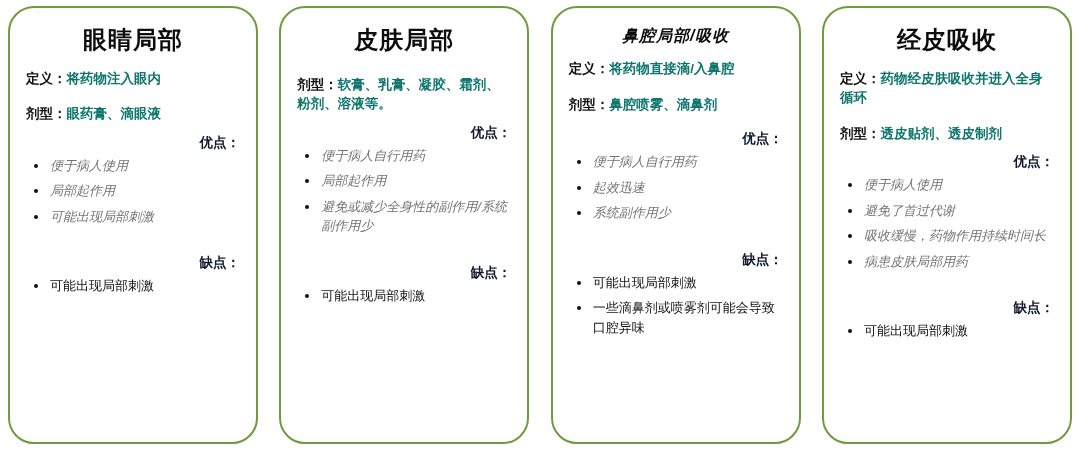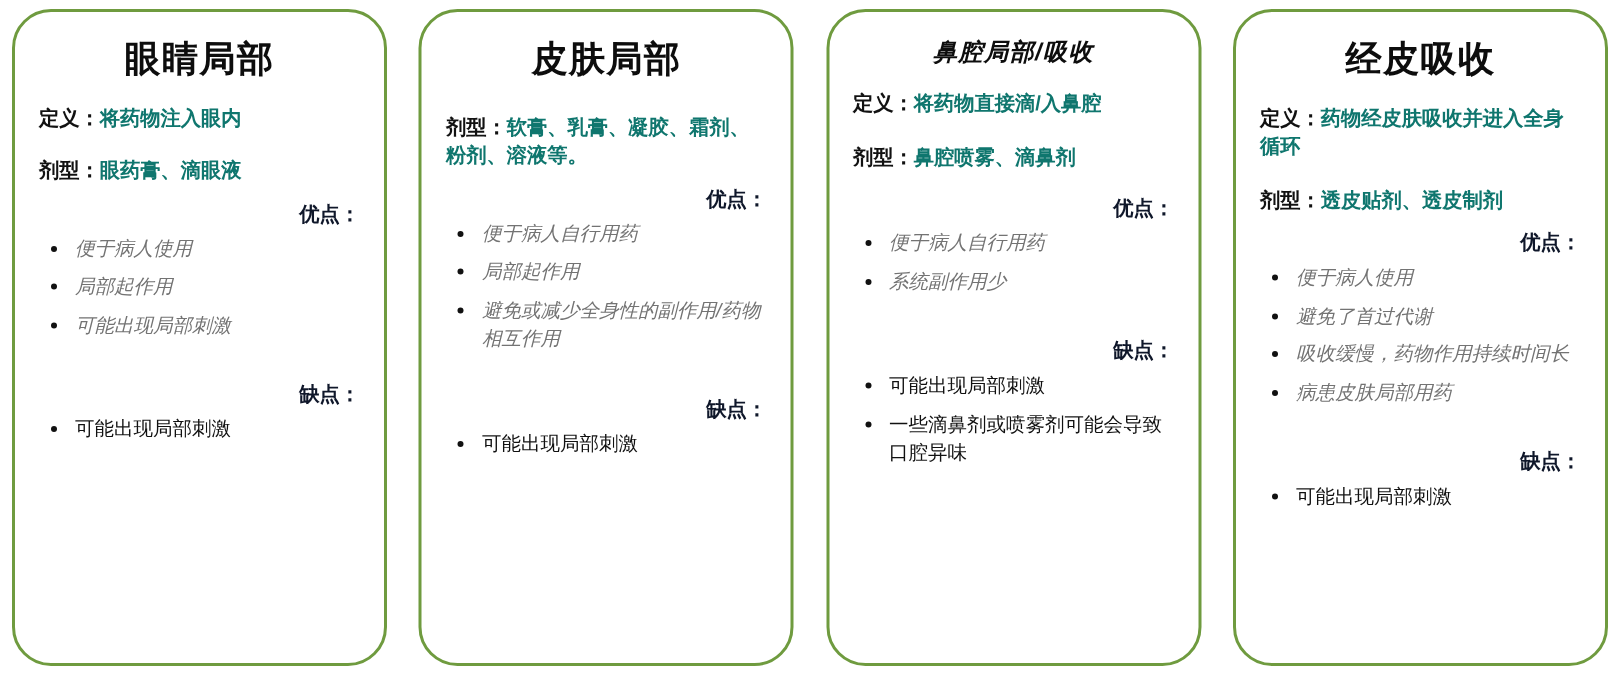--- a/index.html
+++ b/index.html
@@ -138,21 +138,21 @@
     <div class="sec">
       <div class="sec-line">
         <span class="sec-label">剂型：</span><span class="sec-value">软膏、乳膏、凝胶、霜剂、粉剂、溶液等。</span>
       </div>
     </div>
     <div class="sec">
       <div class="sec-head">优点：</div>
       <ul class="bullets">
         <li class="pro">便于病人自行用药</li>
         <li class="pro">局部起作用</li>
-        <li class="pro">避免或减少全身性的副作用/药物相互作用</li>
+        <li class="pro">避免或减少全身性的副作用/系统副作用少</li>
       </ul>
     </div>
     <div class="gap-med"></div>
     <div class="sec">
       <div class="sec-head">缺点：</div>
       <ul class="bullets">
         <li class="con">可能出现局部刺激</li>
       </ul>
     </div>
     <div class="spacer"></div>
@@ -169,20 +169,21 @@
     <div class="sec">
       <div class="sec-line">
         <span class="sec-label">剂型：</span><span class="sec-value">鼻腔喷雾、滴鼻剂</span>
       </div>
     </div>
     <div class="gap-small"></div>
     <div class="sec">
       <div class="sec-head">优点：</div>
       <ul class="bullets">
         <li class="pro">便于病人自行用药</li>
+        <li class="pro">起效迅速</li>
         <li class="pro">系统副作用少</li>
       </ul>
     </div>
     <div class="gap-med"></div>
     <div class="sec">
       <div class="sec-head">缺点：</div>
       <ul class="bullets">
         <li class="con">可能出现局部刺激</li>
         <li class="con">一些滴鼻剂或喷雾剂可能会导致口腔异味</li>
       </ul>

